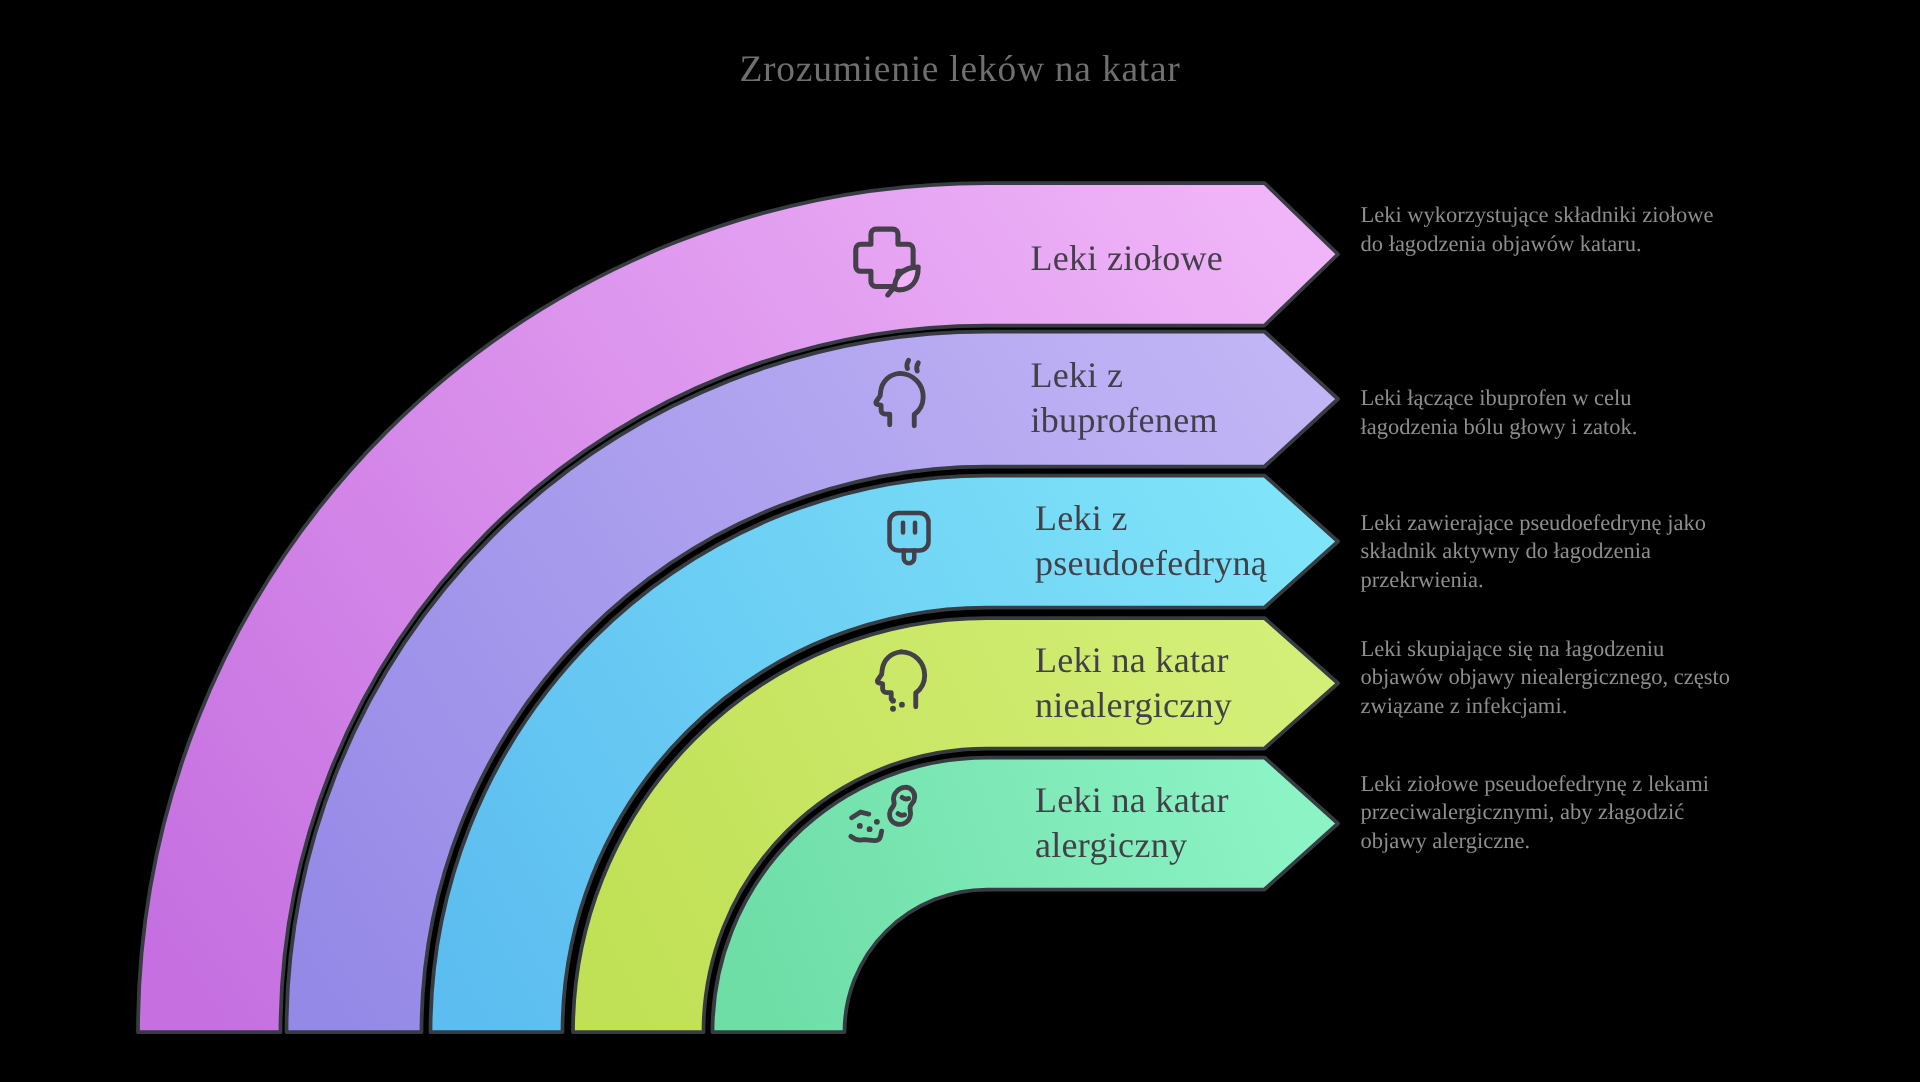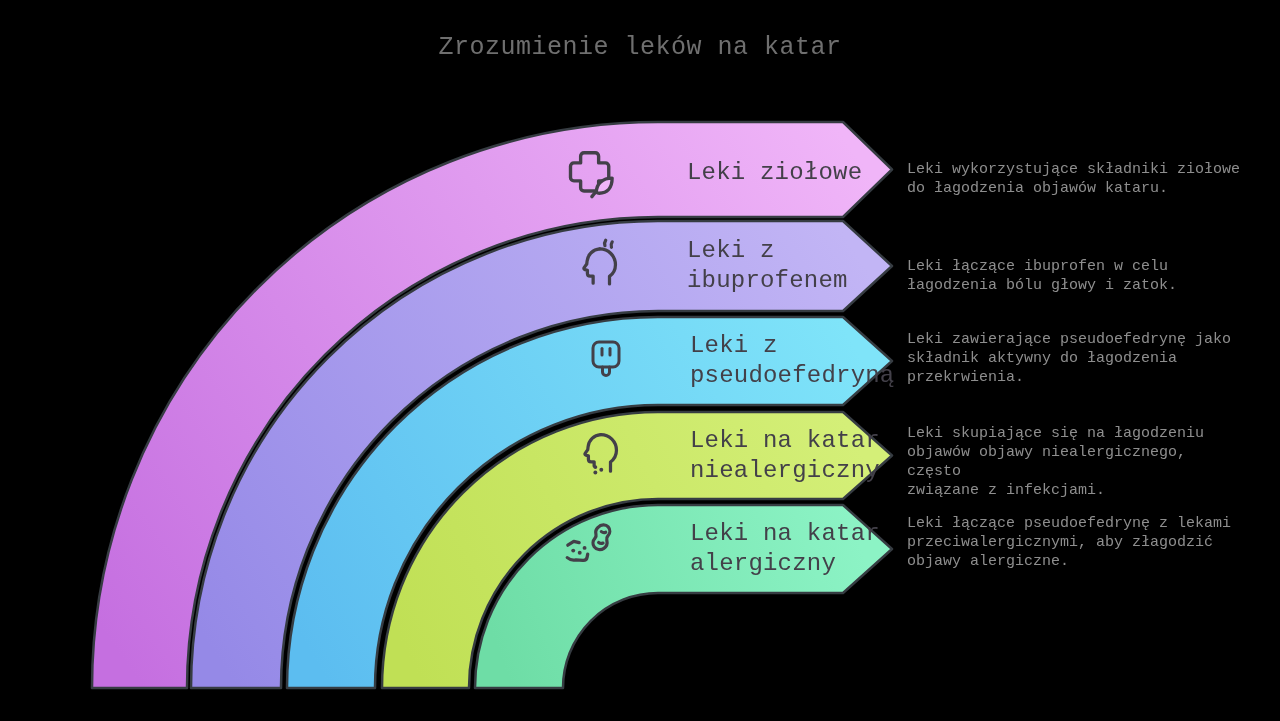--- a/index.html
+++ b/index.html
@@ -5,21 +5,21 @@
   :root{
     --background:#000000;
     --title:#6f6f6f;
     --description:#8e8e8e;
     --label:#434049;
     --outline:#363c42;
   }
   html,body{margin:0;padding:0;background:var(--background);}
   #canvas{
     position:relative;width:1280px;height:721px;background:var(--background);
-    overflow:hidden;font-family:Liberation Mono, monospace;
+    overflow:hidden;font-family:Liberation Serif, serif;
   }
   .title{
     position:absolute;top:33px;left:0;width:100%;text-align:center;
     font-size:25px;color:var(--title);letter-spacing:0.5px;
   }
   #arcs{position:absolute;left:0;top:0;}
   .band-path{stroke:var(--outline);stroke-width:2.5;stroke-linejoin:round;}
   .icon{position:absolute;}
   .icon svg{display:block;}
   .ic{fill:none;stroke:var(--label);stroke-width:3;stroke-linecap:round;stroke-linejoin:round;}
@@ -30,23 +30,23 @@
   }
   .band-desc{
     position:absolute;left:907px;width:340px;font-size:15px;line-height:19px;
     color:var(--description);white-space:pre-line;
   }
   .lbl-1{left:641px;top:158px;}
   .lbl-2{left:641px;top:236px;}
   .lbl-3{left:644px;top:331px;}
   .lbl-4{left:644px;top:426px;}
   .lbl-5{left:644px;top:519px;}
-  .desc-1{top:160px;}
+  .desc-1{top:135px;}
   .desc-2{top:257px;}
-  .desc-3{top:330px;}
+  .desc-3{top:340px;}
   .desc-4{top:424px;}
   .desc-5{top:514px;}
   .icon-1{left:566px;top:146px;}
   .icon-2{left:577px;top:237px;}
   .icon-3{left:582px;top:337px;}
   .icon-4{left:578px;top:427px;}
   .icon-5{left:562px;top:517px;}
 </style>
 </head>
 <body>
@@ -146,17 +146,17 @@
       <path class="ic" d="M32,23.5 q1.8,1.5 4,0.6"></path>
       <path class="ic" d="M3.5,26 l5.5,-3.5 5,1.2"></path>
       <path class="ic" d="M3,37.5 q3.5,3 8,2 l6.5,0.6 q3.2,0.2 3.8,-2.8 l0.6,-3"></path>
       <circle class="icdot" cx="8.5" cy="31" r="1.8"></circle>
       <circle class="icdot" cx="14.5" cy="33" r="1.8"></circle>
       <circle class="icdot" cx="19" cy="28.5" r="1.8"></circle>
     </svg>
   </div>
   <div class="band-label lbl-5">Leki na katar
 alergiczny</div>
-  <div class="band-desc desc-5">Leki łączące pseudoefedrynę z lekami
+  <div class="band-desc desc-5">Leki ziołowe pseudoefedrynę z lekami
 przeciwalergicznymi, aby złagodzić
 objawy alergiczne.</div>
 
 </div>
 
 </body></html>

